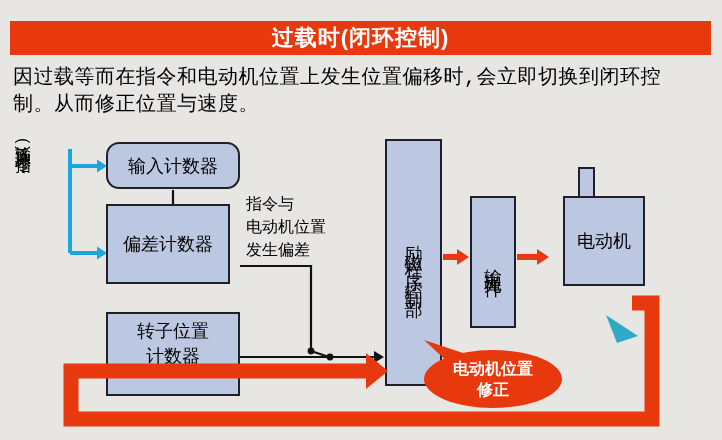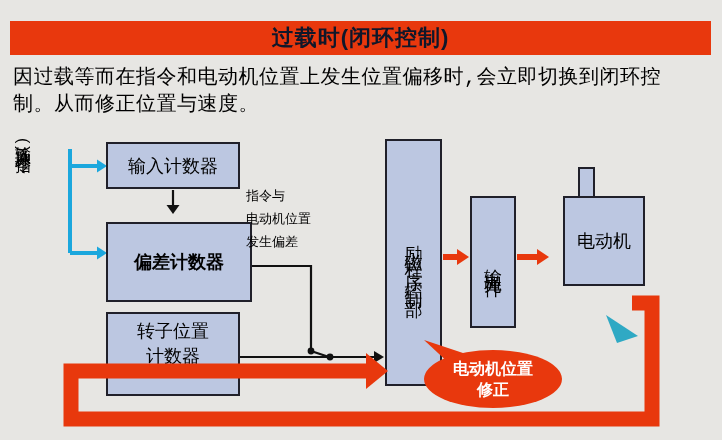--- a/index.html
+++ b/index.html
@@ -9,57 +9,57 @@
     background:#e7e6e3;
     font-family:"Liberation Sans","DejaVu Sans",sans-serif;
     color:#000;
   }
   .layer { position:absolute; left:0; top:0; width:722px; height:440px; pointer-events:none; }
   .layer.under { z-index:1; }
   .layer.over  { z-index:3; }
 
   .header-bar {
     position:absolute; left:10px; top:21px; width:701px; height:34px;
-    background:#e8380d; color:#0f172a; font-size:22px; font-weight:bold;
+    background:#e8380d; color:#ffffff; font-size:22px; font-weight:bold;
     letter-spacing:1px; display:flex; align-items:center; justify-content:center;
     z-index:2;
   }
   .description {
     position:absolute; left:13px; top:64px; width:704px;
     font-size:20px; line-height:27px; letter-spacing:0.5px;
     white-space:pre-line; z-index:2;font-family:Liberation Mono, monospace;
   }
   .vlabel-input {
     position:absolute; left:12px; top:134px; height:150px;
     writing-mode:vertical-rl; text-orientation:mixed;
     font-size:16px; letter-spacing:1px; z-index:2;
   }
   .box {
     position:absolute; background:#bcc7e1; border:2px solid #20202a;
     display:flex; align-items:center; justify-content:center; text-align:center;
     font-size:18px; z-index:2;
   }
-  #box-input-counter    { left:106px; top:142px; width:134px; height:47px; }
-  #box-deviation-counter{ left:106px; top:222px; width:146px; height:80px;font-weight:bold; }
+  #box-input-counter    { left:106px; top:142px; width:134px; height:47px;border-radius:13px; }
+  #box-deviation-counter{ left:106px; top:204px; width:124px; height:80px; }
   #box-rotor-counter    { left:106px; top:312px; width:134px; height:84px;
                           white-space:pre-line; line-height:25px;
                           align-items:flex-start; padding-top:5px; }
   #box-excitation       { left:385px; top:139px; width:57px; height:247px;
                           writing-mode:vertical-rl; text-orientation:mixed;
                           letter-spacing:9px; }
   #box-output           { left:470px; top:196px; width:46px; height:132px;
                           writing-mode:vertical-rl; text-orientation:mixed;
                           letter-spacing:4px; }
   #box-motor            { left:550px; top:196px; width:82px; height:90px;margin-left:13px; }
   #box-sensor           { left:550px; top:284px; width:82px; height:40px; font-size:17px; }
   #motor-shaft          { left:578px; top:167px; width:17px; height:32px; z-index:2; }
 
   .note {
-    position:absolute; left:246px; top:184px;
-    font-size:13px; line-height:23px; white-space:pre-line; z-index:2;
+    position:absolute; left:246px; top:192px;
+    font-size:16px; line-height:23px; white-space:pre-line; z-index:2;
   }
   .bubble {
     position:absolute; border-radius:50%; color:#fff; font-weight:bold;
     display:flex; align-items:center; justify-content:center; text-align:center;
     z-index:4; white-space:pre-line;
   }
   #bubble-correction { left:424px; top:350px; width:138px; height:58px;
                        background:#e8380d; font-size:16px; line-height:21px; }
   #bubble-monitor    { left:584px; top:336px; width:100px; height:38px;
                        background:#2fa9c4; font-size:16px; }

